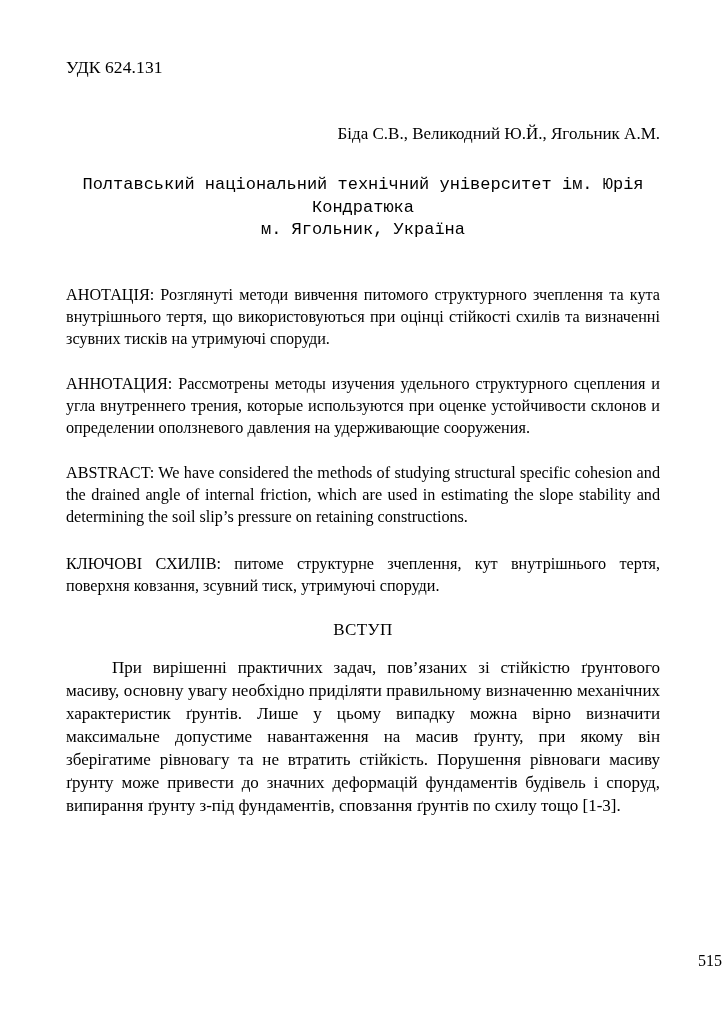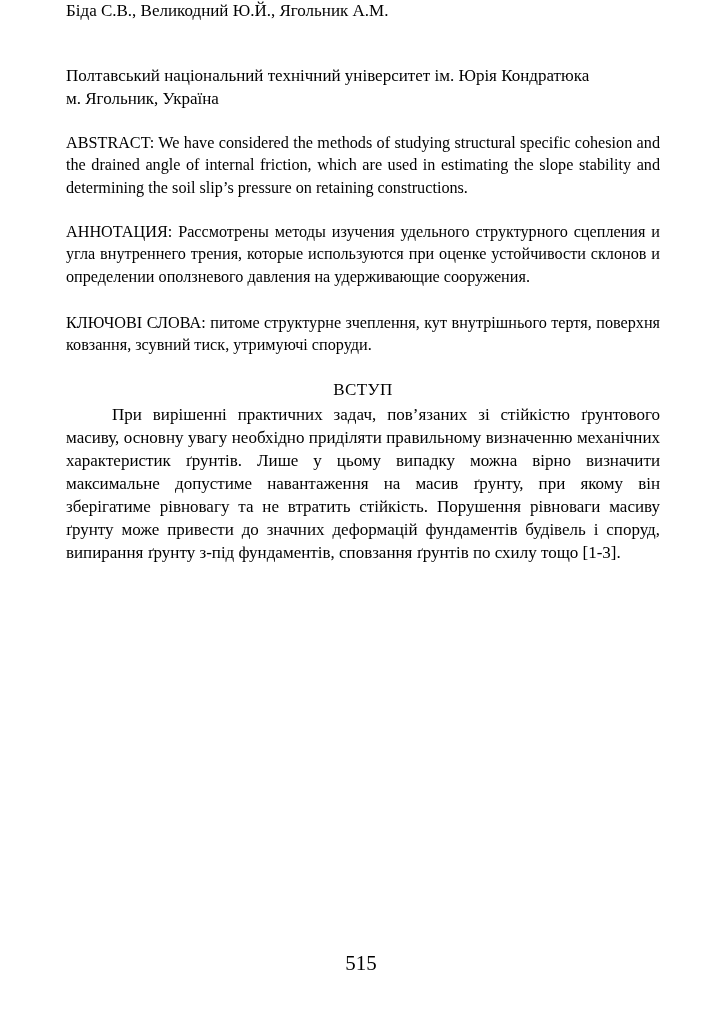--- a/index.html
+++ b/index.html
@@ -44,30 +44,32 @@
     font-size: 19.5px;
     font-weight: bold;
     text-align: center;
     line-height: 1.32;
     letter-spacing: 0.05px;
     word-spacing: 1px;
   }
   .title .tline { display: block; }
 
   .authors {
+    margin-top: 46px;
     font-size: 17px;
-    text-align: left;
+    text-align: right;
     line-height: 1.3;
   }
 
   .affiliation {
-    margin-top: 43px;
+    margin-top: 29px;
     font-size: 17px;
-    text-align: left;
+    text-align: center;
     line-height: 1.32;
+    font-family: Liberation Mono, monospace;
   }
   .affiliation .aline { display: block; }
 
   .abstract {
     font-size: 16.2px;
     text-align: justify;
     text-align-last: left;
     line-height: 1.38;
     hyphens: manual;
   }
@@ -85,62 +87,64 @@
   .section-heading {
     margin-top: 22px;
     font-size: 17px;
     font-weight: normal;
     text-align: center;
     line-height: 1.3;
     letter-spacing: 0.4px;
   }
 
   .body-text {
-    margin-top: 2px;
+    margin-top: 14px;
     font-size: 17px;
     text-align: justify;
     text-align-last: left;
     line-height: 1.355;
     text-indent: 46px;
   }
   .body-text + .body-text {
     margin-top: 0;
   }
 
   .page-number {
     position: absolute;
     left: 0;
     right: 0;
     top: 951px;
-    text-align: center;
-    font-size: 21px;
+    text-align: right;
+    font-size: 16px;
     line-height: 1.2;
   }
 </style>
 </head>
 <body>
 
 <div class="page">
   <div class="content">
 
+    <div class="udc">УДК 624.131</div>
 
 
     <div class="authors">Біда С.В., Великодний Ю.Й., Ягольник А.М.</div>
 
     <div class="affiliation">
       <span class="aline">Полтавський національний технічний університет ім. Юрія Кондратюка</span>
       <span class="aline">м. Ягольник, Україна</span>
     </div>
 
+    <div class="abstract ua">АНОТАЦІЯ: Розглянуті методи вивчення питомого структурного зчеплення та кута внутрішнього тертя, що використовуються при оцінці стійкості схилів та визначенні зсувних тисків на утримуючі споруди.</div>
+
+    <div class="abstract ru">АННОТАЦИЯ: Рассмотрены методы изучения удельного структурного сцепления и угла внутреннего трения, которые используются при оценке устойчивости склонов и определении оползневого давления на удерживающие сооружения.</div>
 
     <div class="abstract en">ABSTRACT: We have considered the methods of studying structural specific cohesion and the drained angle of internal friction, which are used in estimating the slope stability and determining the soil slip’s pressure on retaining constructions.</div>
 
-    <div class="abstract ru">АННОТАЦИЯ: Рассмотрены методы изучения удельного структурного сцепления и угла внутреннего трения, которые используются при оценке устойчивости склонов и определении оползневого давления на удерживающие сооружения.</div>
-
-    <div class="keywords">КЛЮЧОВІ СЛОВА: питоме структурне зчеплення, кут внутрішнього тертя, поверхня ковзання, зсувний тиск, утримуючі споруди.</div>
+    <div class="keywords">КЛЮЧОВІ СХИЛІВ: питоме структурне зчеплення, кут внутрішнього тертя, поверхня ковзання, зсувний тиск, утримуючі споруди.</div>
 
     <div class="section-heading">ВСТУП</div>
 
     <div class="body-text">При вирішенні практичних задач, пов’язаних зі стійкістю ґрунтового масиву, основну увагу необхідно приділяти правильному визначенню механічних характеристик ґрунтів. Лише у цьому випадку можна вірно визначити максимальне допустиме навантаження на масив ґрунту, при якому він зберігатиме рівновагу та не втратить стійкість. Порушення рівноваги масиву ґрунту може привести до значних деформацій фундаментів будівель і споруд, випирання ґрунту з-під фундаментів, сповзання ґрунтів по схилу тощо [1-3].</div>
 
 
   </div>
 
   <div class="page-number">515</div>
 </div>

